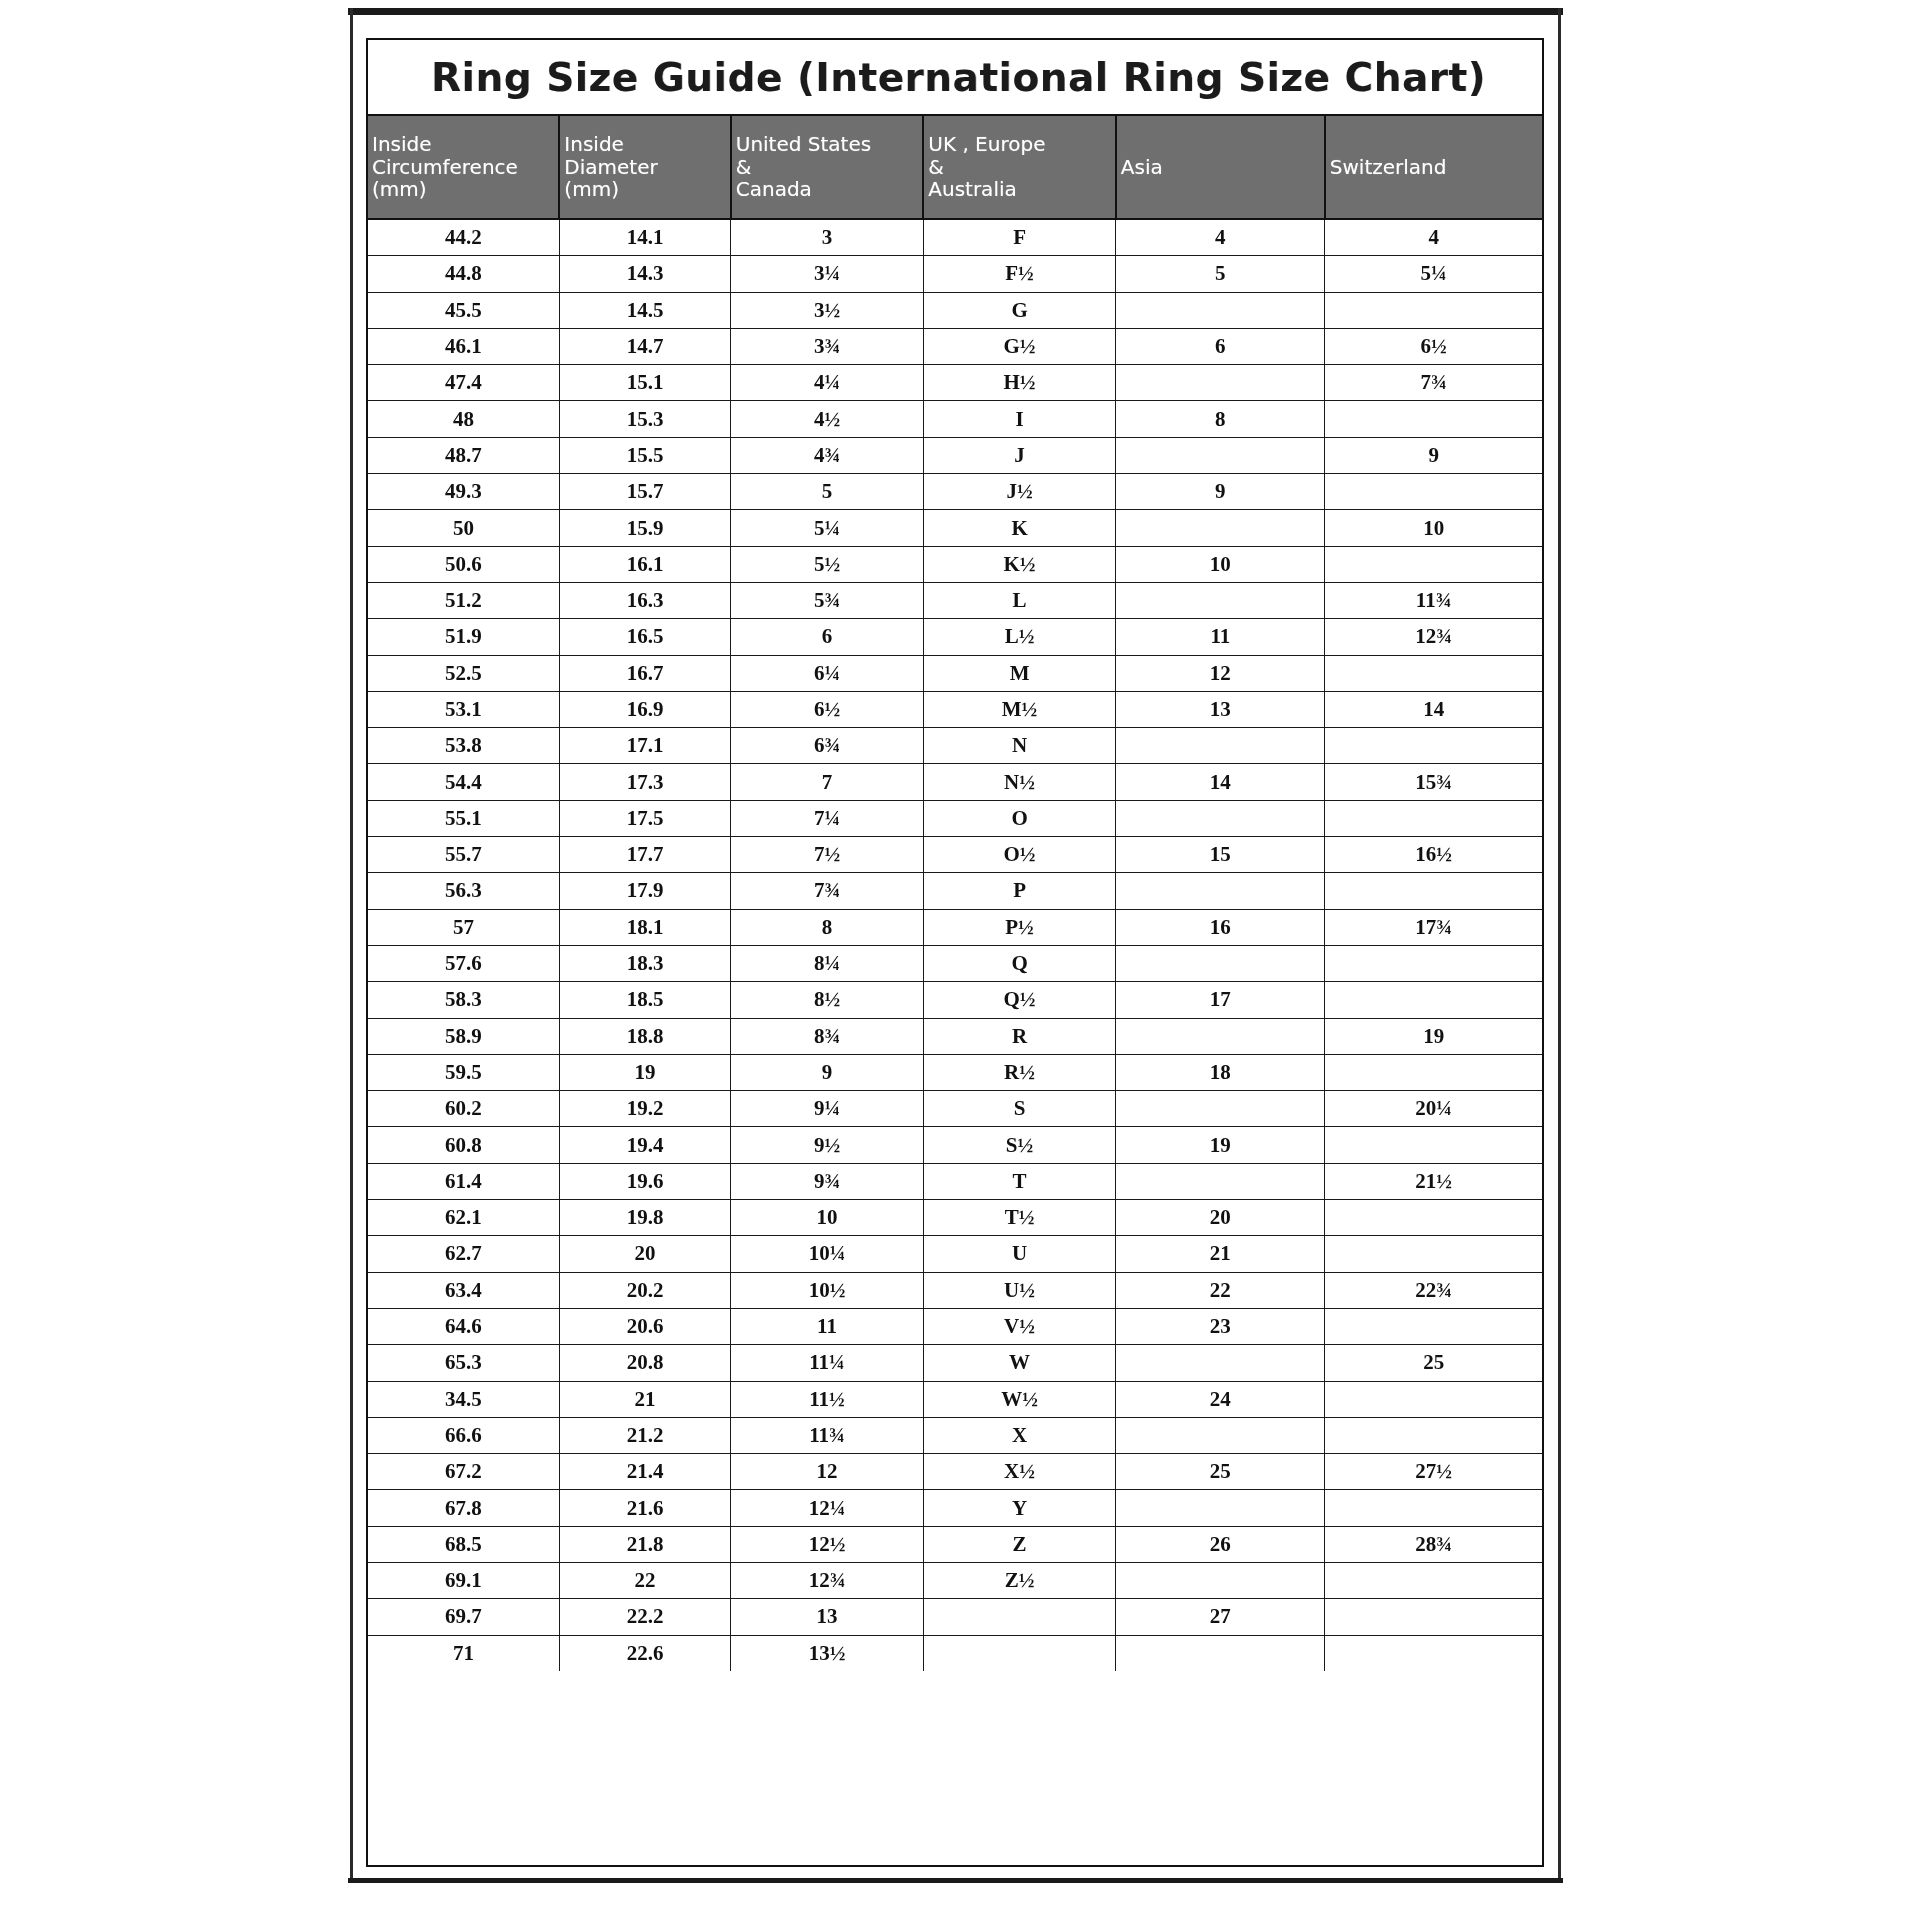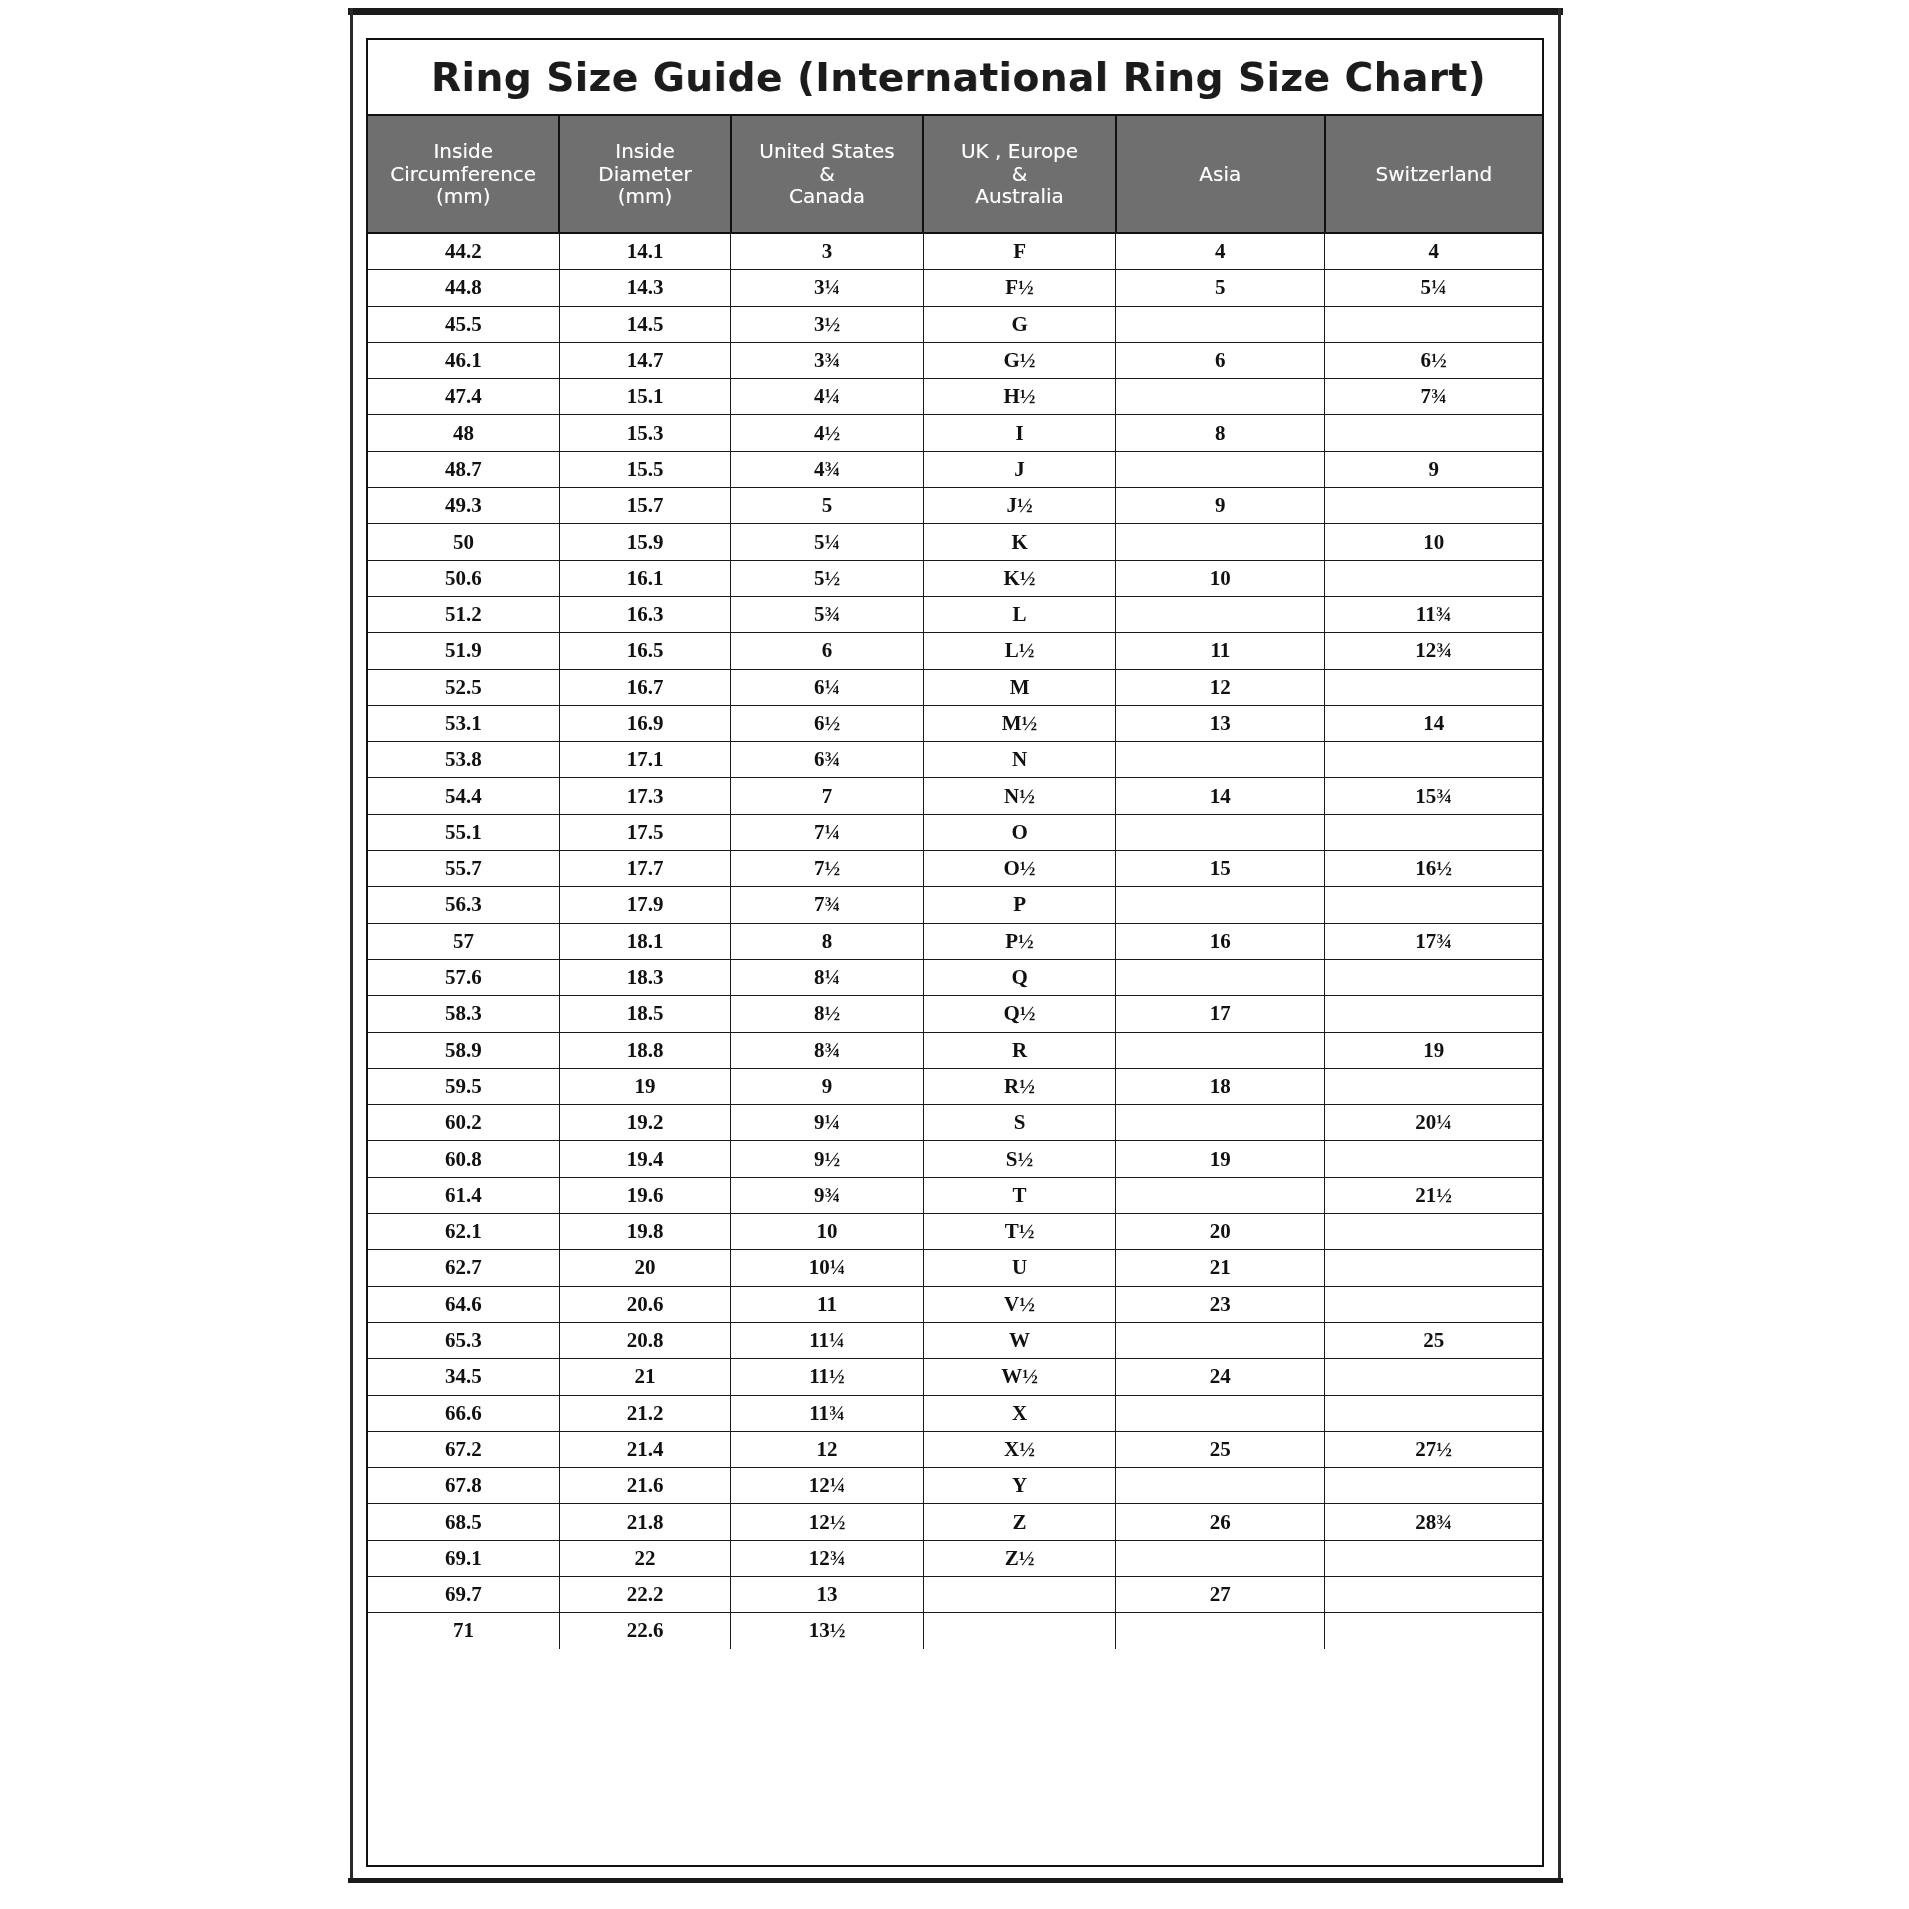--- a/index.html
+++ b/index.html
@@ -98,22 +98,22 @@
     background: #6f6f6f;
     color: #ffffff;
     font-family: "DejaVu Sans", sans-serif;
     font-weight: normal;
     font-size: 20px;
     line-height: 1.12;
     border-right: 2px solid #111;
     border-bottom: 2px solid #111;
     height: 98px;
     vertical-align: middle;
-    text-align: center;
-    padding: 9px 4px;
+    text-align: left;
+    padding: 2px 4px;
     text-shadow: 0 0 1px rgba(255,255,255,0.45);
   }
   table.size-table thead th:last-child { border-right: none; }
   table.size-table thead th .hdr-line { display: block; }
 
   table.size-table tbody td {
     border-right: 1.6px solid #1a1a1a;
     border-bottom: 1.6px solid #1a1a1a;
     height: 35.3px;
     text-align: center;
@@ -404,20 +404,28 @@
           </tr>
           <tr>
             <td>62.7</td>
             <td>20</td>
             <td>10¼</td>
             <td>U</td>
             <td>21</td>
             <td></td>
           </tr>
           <tr>
+            <td>63.4</td>
+            <td>20.2</td>
+            <td>10½</td>
+            <td>U½</td>
+            <td>22</td>
+            <td>22¾</td>
+          </tr>
+          <tr>
             <td>64.6</td>
             <td>20.6</td>
             <td>11</td>
             <td>V½</td>
             <td>23</td>
             <td></td>
           </tr>
           <tr>
             <td>65.3</td>
             <td>20.8</td>

